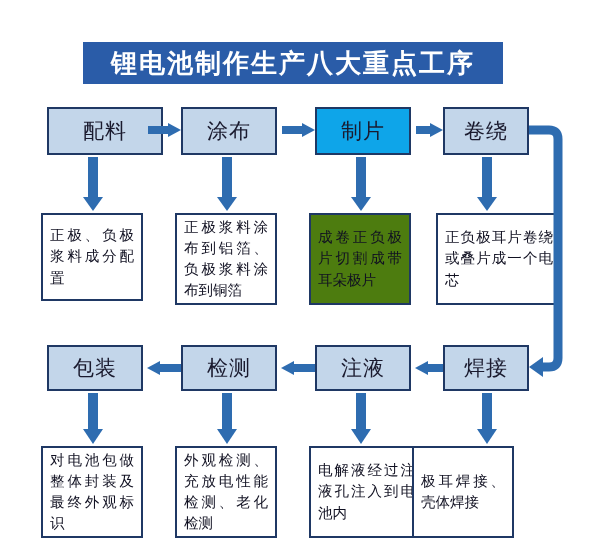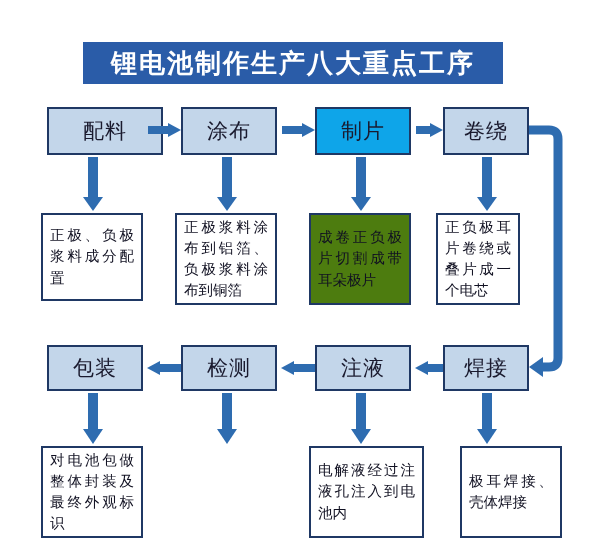--- a/index.html
+++ b/index.html
@@ -121,21 +121,21 @@
   </div>
 
   <div class="desc-box white" style="left:175px; top:213px; width:102px; height:92px;">
     <span class="desc-text">正极浆料涂布到铝箔、负极浆料涂布到铜箔</span>
   </div>
 
   <div class="desc-box yellow" style="left:309px; top:213px; width:102px; height:92px;">
     <span class="desc-text">成卷正负极片切割成带耳朵极片</span>
   </div>
 
-  <div class="desc-box white" style="left:436px; top:213px; width:84px; height:92px;">
+  <div class="desc-box white" style="left:436px; top:213px; width:126px; height:92px;">
     <span class="desc-text">正负极耳片卷绕或叠片成一个电芯</span>
   </div>
 
   <div class="stage-box blue" style="left:181px; top:345px; width:96px;  height:46px;">
     <span class="stage-label">检测</span>
   </div>
 
   <div class="stage-box blue" style="left:47px;  top:345px; width:96px;  height:46px;">
     <span class="stage-label">包装</span>
   </div>
@@ -145,26 +145,29 @@
   </div>
 
   <div class="stage-box blue" style="left:443px; top:345px; width:86px;  height:46px;text-align:right;">
     <span class="stage-label">焊接</span>
   </div>
 
   <div class="desc-box white" style="left:41px;  top:446px; width:102px; height:92px;">
     <span class="desc-text">对电池包做整体封装及最终外观标识</span>
   </div>
 
+  <div class="desc-box white" style="left:175px; top:446px; width:102px; height:92px;">
+    <span class="desc-text">外观检测、充放电性能检测、老化检测</span>
+  </div>
 
   <div class="desc-box white" style="left:309px; top:446px; width:115px; height:92px;">
     <span class="desc-text">电解液经过注液孔注入到电池内</span>
   </div>
 
-  <div class="desc-box white" style="left:460px; top:446px; width:102px; height:92px;">
+  <div class="desc-box white" style="left:412px; top:446px; width:102px; height:92px;">
     <span class="desc-text">极耳焊接、壳体焊接</span>
   </div>
 
   <svg class="arrow-svg" style="left:0; top:0;" width="600" height="549">
 
     <g fill="#2e6cb0">
       <rect x="148" y="126" width="20" height="8"></rect>
       <polygon points="168,123 181,130 168,137"></polygon>
     </g>
     <g fill="#2e6cb0">

